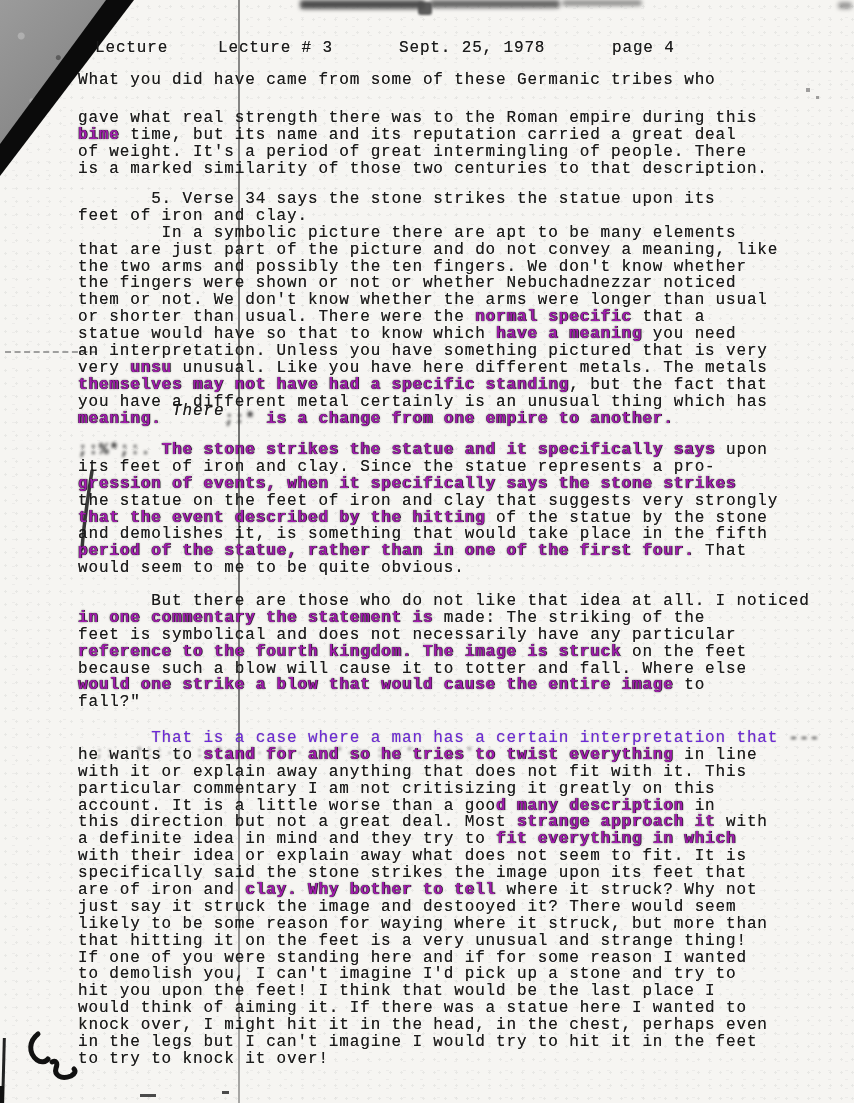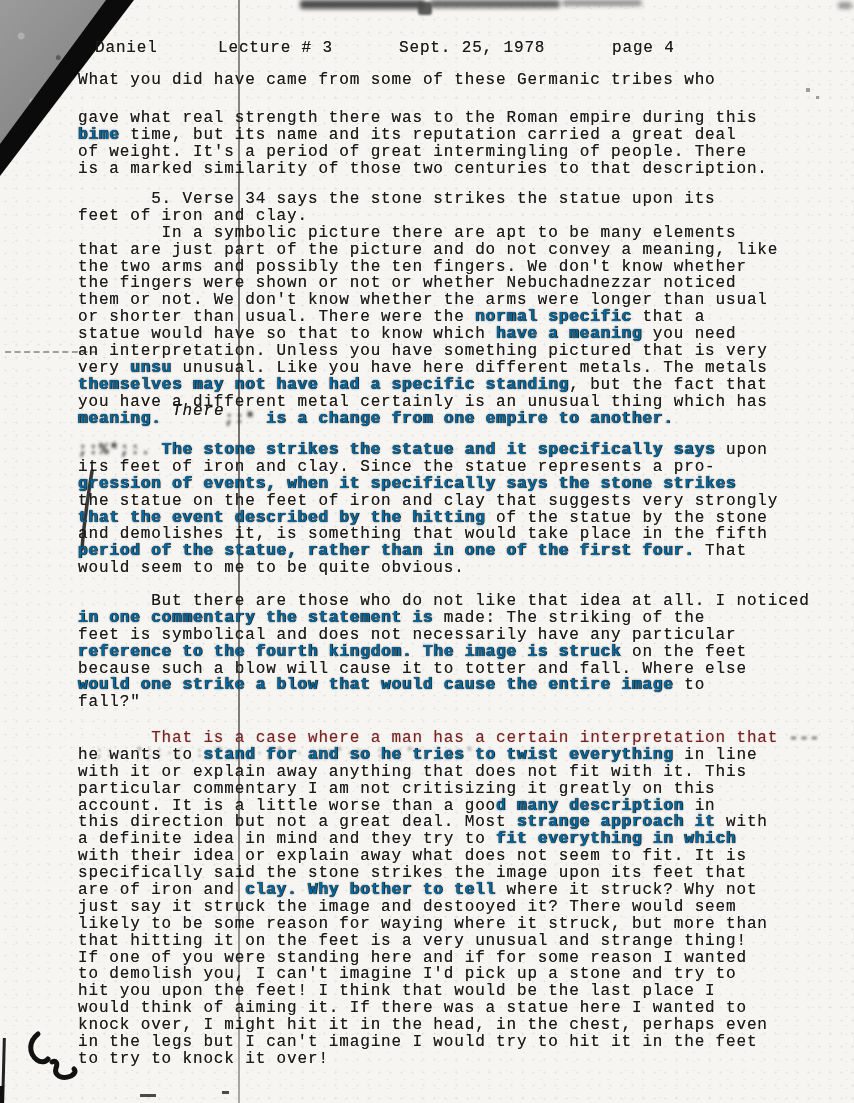--- a/index.html
+++ b/index.html
@@ -16,25 +16,25 @@
       radial-gradient(rgba(0,0,0,0.055) 1px, transparent 1.2px),
       radial-gradient(rgba(0,0,0,0.04) 1px, transparent 1.2px);
     background-size:11px 13px, 17px 9px;
     background-position:0 0, 5px 4px;
   }
   
   .typed{ font-size:16px; letter-spacing:0.85px; line-height:16.9px;
           text-shadow:0 0 0.6px rgba(10,10,10,0.65); }
   .para{ position:absolute; left:78px; width:780px; }
   .doc-line{ white-space:pre; height:16.9px; }
-  .ov{ font-weight:700; color:#0369a1;
+  .ov{ font-weight:700; color:#a21caf;
        text-shadow:0.7px 0 0 #1a1a1a, -0.4px 0 0 rgba(20,20,20,.75), 0 0 2px rgba(55,55,55,.85); }
   .sm{ color:#3c3c3c; filter:blur(1.4px); font-weight:700; }
   .sup{ position:relative; top:-8px;font-style:italic; }
-  .fd{ color:#7f1d1d; text-shadow:0 0 1px rgba(60,60,60,.5); }
+  .fd{ color:#6d28d9; text-shadow:0 0 1px rgba(60,60,60,.5); }
   .header-row span{ position:absolute; top:40px; }
   .h-course{ left:95px; } .h-lecture{ left:218px;font-family:Liberation Mono, monospace; }
   .h-date{ left:399px;text-align:right; }  .h-page{ left:612px; }
 
   
   .corner-outer{ position:absolute; top:0; left:0; width:134px; height:176px;
     background:#0b0b0b;
     -webkit-clip-path:polygon(0 0,100% 0,0 100%); clip-path:polygon(0 0,100% 0,0 100%); }
   .corner-inner{ position:absolute; top:0; left:0; width:106px; height:144px;
     background:
@@ -89,21 +89,21 @@
 
   <svg class="marks-svg" width="854" height="1103">
     <path d="M92 471 C 88 496, 84 522, 82 549" fill="none" stroke="#151515" stroke-width="3.5" stroke-linecap="round" opacity="0.85"></path>
     <path d="M38 1034 C 29 1041, 28 1053, 37 1060 C 41 1063, 46 1062, 48 1059" fill="none" stroke="#111" stroke-width="5" stroke-linecap="round"></path>
     <path d="M52 1062 C 56 1060, 58 1063, 56 1068 C 54 1075, 61 1080, 71 1076 C 75 1074, 76 1071, 74 1069" fill="none" stroke="#111" stroke-width="5" stroke-linecap="round"></path>
   </svg>
 
   <div class="ghost">;:· *;:·; :·*;: ·;*:· ;:*·; :·;*: ·;:*</div>
 
   <div class="typed header-row">
-    <span class="h-course">Daniel</span>
+    <span class="h-course">Lecture</span>
     <span class="h-lecture">Lecture # 3</span>
     <span class="h-date">Sept. 25, 1978</span>
     <span class="h-page">page 4</span>
   </div>
 
   <div class="typed">
       <div class="para" style="top: 72px;">
         <div class="doc-line">What you did have came from some of these Germanic tribes who</div>
       </div>
       <div class="para" style="top: 110px;">

